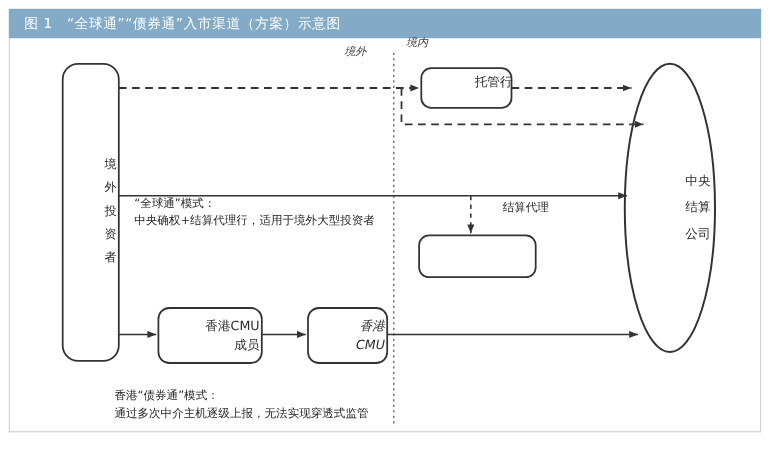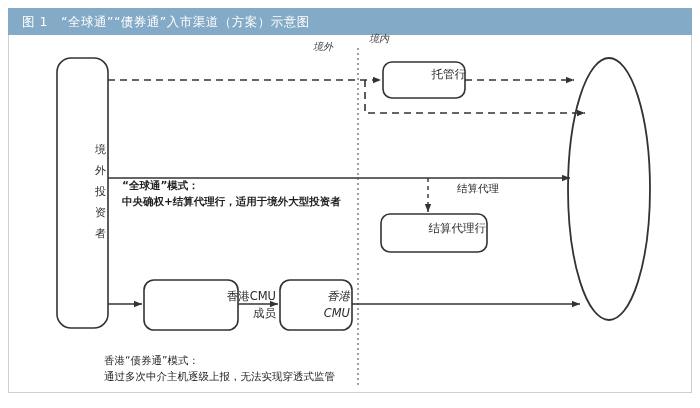--- a/index.html
+++ b/index.html
@@ -87,21 +87,20 @@
     font-size: 11.5px;
     line-height: 24px;
     height: 24px;
   }
   #label-cmu-member {
     left: 146px;
     top: 288px;
     width: 90px;
     font-size: 11.5px;
     line-height: 1.45;
-    margin-left: 40px;
   }
   #label-cmu {
     left: 282px;
     top: 288px;
     width: 68px;
     font-size: 11.5px;
     line-height: 1.45;
     font-style: italic;
   }
   #label-ccdc {
@@ -123,21 +122,21 @@
   #label-onshore  { left: 369px; top: 32px; }
   
   .annotation {
     position: absolute;
     font-size: 10.5px;
     color: #1f1f1f;
     line-height: 1.55;
     white-space: pre;
   }
   #annotation-globalbond-future { left: 117px; top: 82px; }
-  #annotation-globalbond        { left: 122px; top: 177px; font-weight: bold; }
+  #annotation-globalbond        { left: 122px; top: 177px; }
   #annotation-hk-bondconnect    { left: 104px; top: 352px; }
   #label-settlement-agent {
     position: absolute;
     left: 457px;
     top: 182px;
     font-size: 10.5px;
     color: #1f1f1f;
     white-space: nowrap;
   }
 </style>
@@ -195,25 +194,27 @@
 
   <div class="boundary-label" id="label-offshore">境外</div>
   <div class="boundary-label" id="label-onshore">境内</div>
 
   <div class="node-label" id="label-investor">境
 外
 投
 资
 者</div>
   <div class="node-label" id="label-custodian">托管行</div>
-  <div class="node-label" id="label-settlement-agent-bank">结算代理行</div>
   <div class="node-label" id="label-cmu-member">香港CMU
 成员</div>
   <div class="node-label" id="label-cmu">香港
 CMU</div>
+  <div class="node-label" id="label-ccdc">中央
+结算
+公司</div>
 
   <div id="label-settlement-agent">结算代理</div>
 
   <div class="annotation" id="annotation-globalbond">“全球通”模式：
 中央确权+结算代理行，适用于境外大型投资者</div>
   <div class="annotation" id="annotation-hk-bondconnect">香港“债券通”模式：
 通过多次中介主机逐级上报，无法实现穿透式监管</div>
 
 </div>
 

